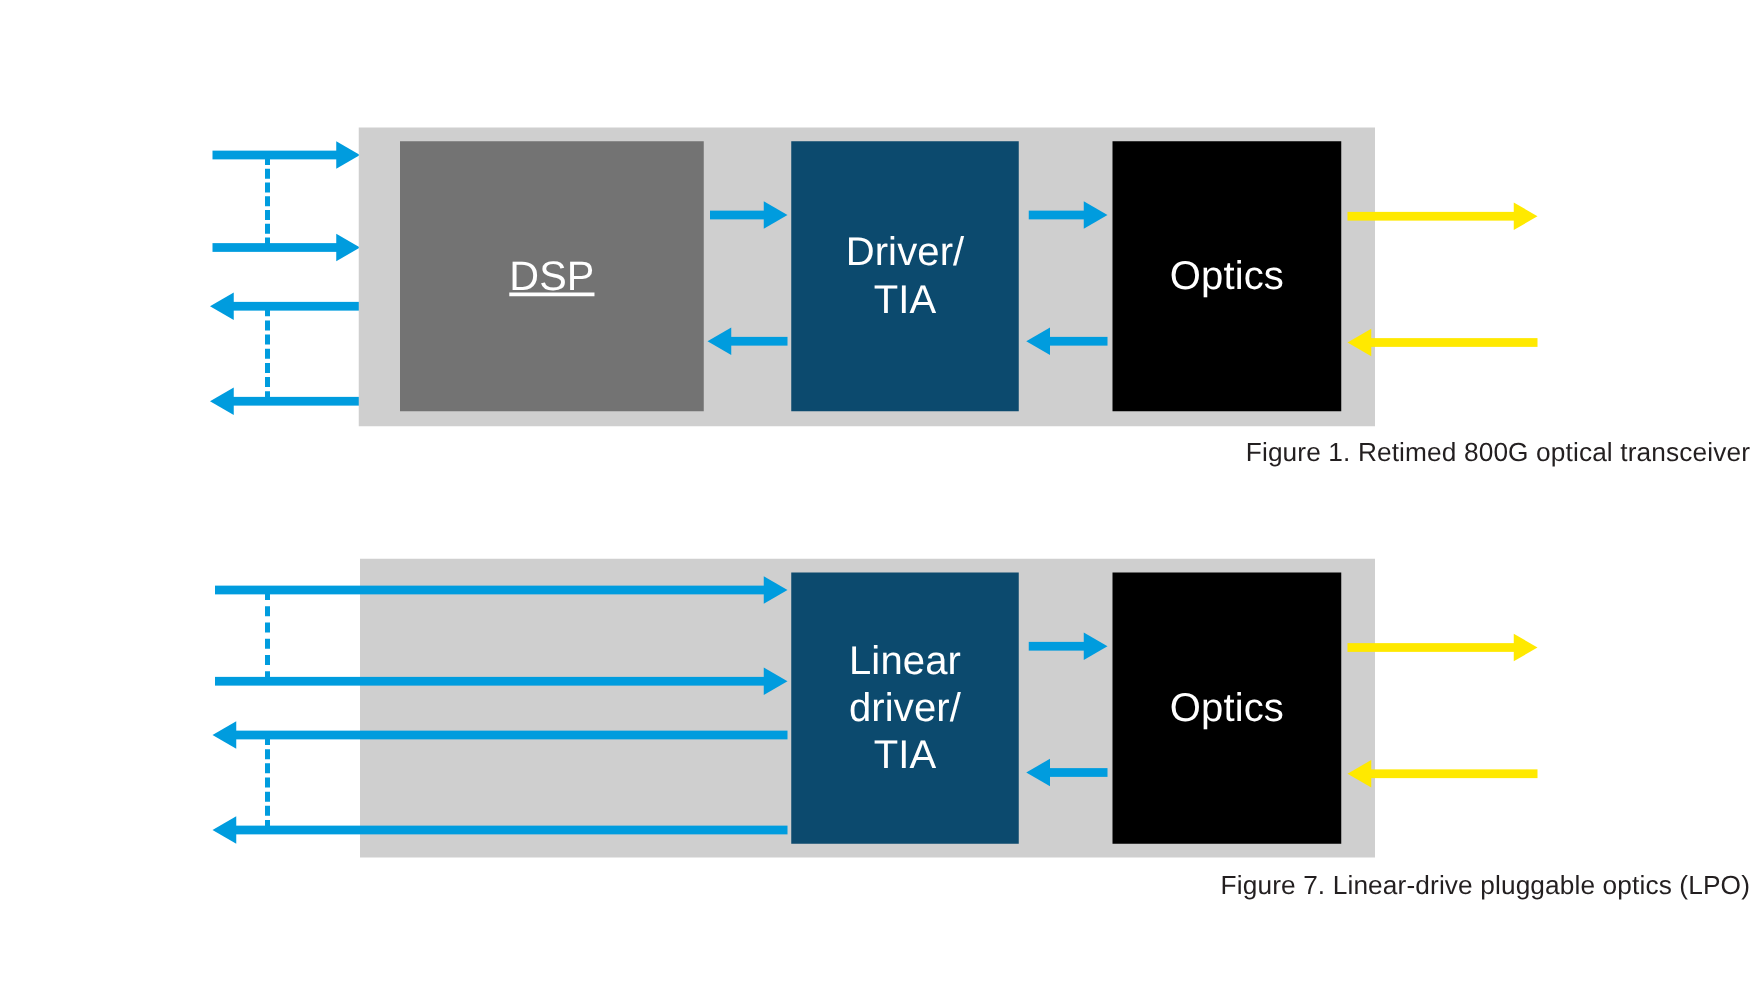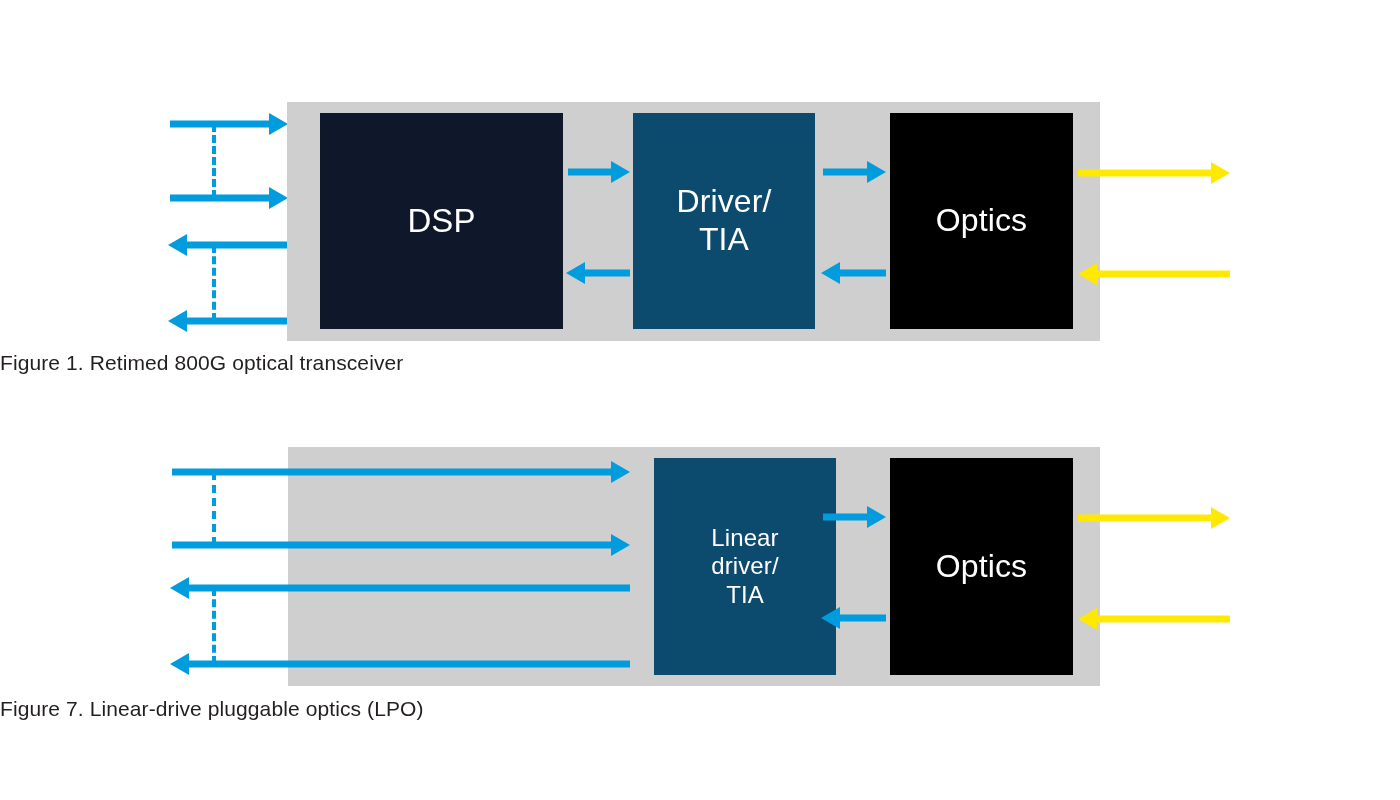--- a/index.html
+++ b/index.html
@@ -33,21 +33,21 @@
     align-items: center;
     justify-content: center;
     text-align: center;
     color: #ffffff;
     font-family: "Liberation Sans", sans-serif;
     font-weight: 400;
     line-height: 1.18;
     letter-spacing: 0.1px;
     white-space: pre-line;
   }
-  .block.dsp      { background: #0f172a; }
+  .block.dsp      { background: #737373; text-decoration: underline; }
   .block.driver   { background: #0c4a6e; text-align: center; }
   .block.optics   { background: #000000; }
 
   
   .arrow {
     position: absolute;
     pointer-events: none;
   }
   .arrow .shaft {
     position: absolute;
@@ -84,21 +84,21 @@
     position: absolute;
     width: 0;
     border-left: 4px dashed #009cde;
   }
 
   
   .caption {
     position: absolute;
     width: 100%;
     left: 0;
-    text-align: left;
+    text-align: right;
     color: #231f20;
     font-family: "Liberation Sans", sans-serif;
     font-size: 21px;
     font-weight: 400;
     letter-spacing: 0.1px;
   }
 </style>
 </head>
 <body>
 
@@ -162,21 +162,21 @@
       <span class="head"></span>
     </div>
 
     <div class="caption" style="top:351px;">Figure 1. Retimed 800G optical transceiver</div>
   </div>
 
   <div>
 
     <div class="chassis" style="left:288px; top:447px; width:812px; height:239px;"></div>
 
-    <div class="block driver" style="left:654px; top:458px; width:182px; height:217px; font-size:24px;">Linear
+    <div class="block driver" style="left:633px; top:458px; width:182px; height:217px; font-size:32px;">Linear
 driver/
 TIA</div>
 
     <div class="block optics" style="left:890px; top:458px; width:183px; height:217px; font-size:32px;">Optics</div>
 
     <div class="arrow blue right" style="left:172px; top:461px; width:458px; height:22px;">
       <span class="shaft"></span>
       <span class="head"></span>
     </div>
     <div class="arrow blue right" style="left:172px; top:534px; width:458px; height:22px;">

